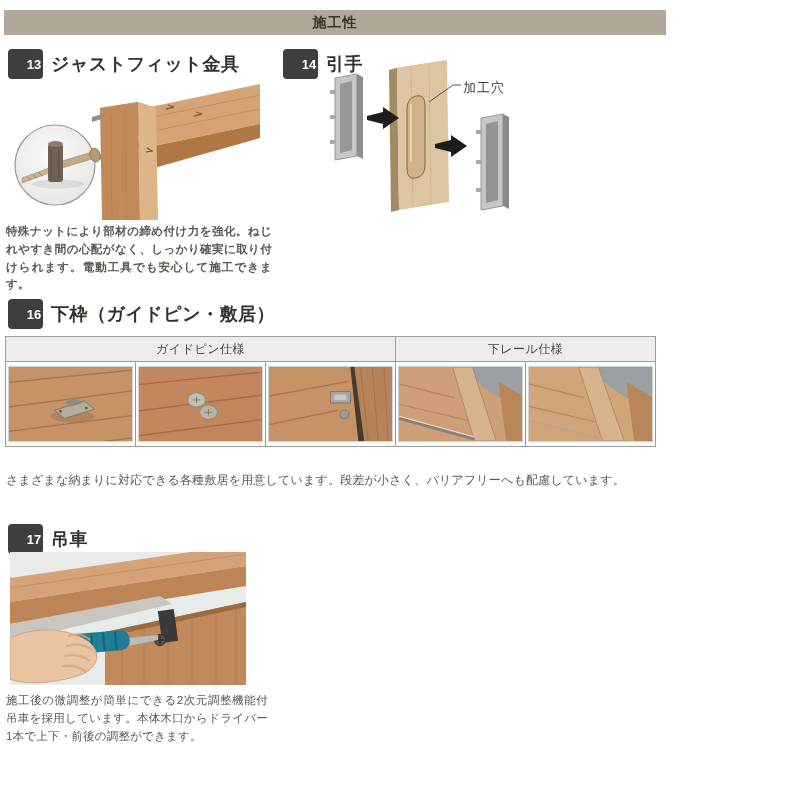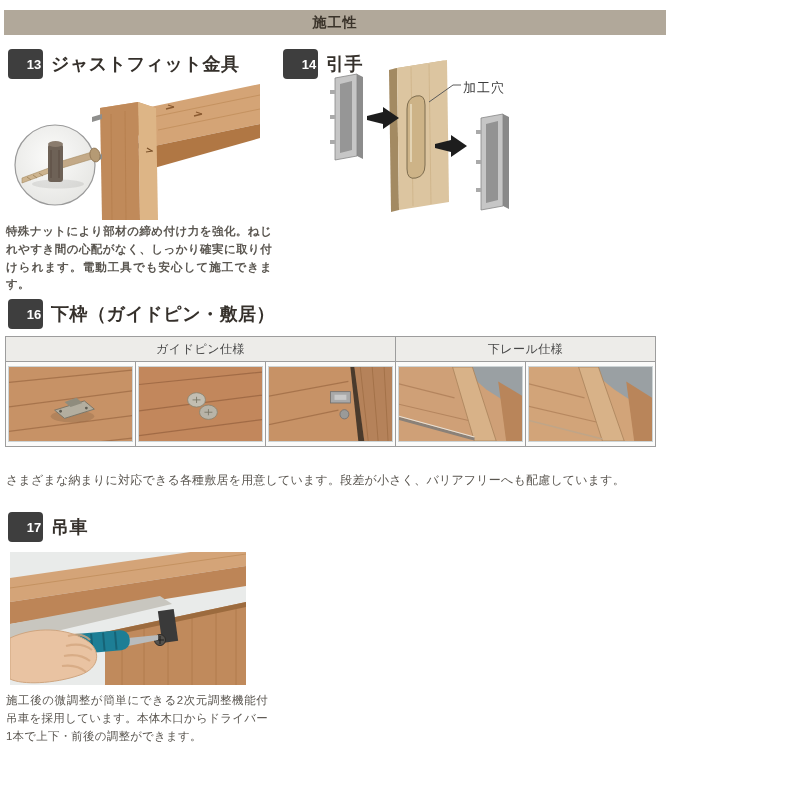--- a/index.html
+++ b/index.html
@@ -210,21 +210,21 @@
             <path d="M0,52 L74,70" stroke="#bfa588" stroke-width="1.4"></path>
           </svg>
         </div>
       </td>
     </tr>
   </tbody>
     </table>
 
   <div class="caption">さまざまな納まりに対応できる各種敷居を用意しています。段差が小さく、バリアフリーへも配慮しています。</div>
 
-  <div class="sec-title" style="left:8px;top:516px;">
+  <div class="sec-title" style="left:8px;top:528px;">
     <span class="badge">17</span>
     <span class="title-text">吊車</span>
   </div>
 
   <div class="art" style="left:10px;top:552px;width:236px;height:133px;">
     <svg width="236" height="133" viewBox="0 0 236 133">
       <rect width="236" height="133" fill="#e9ebea"></rect>
 
       <polygon points="0,26 236,-8 236,14 0,50" fill="#d4a478"></polygon>
       <path d="M0,36 L236,2" stroke="#bd8a57" stroke-width="1" opacity="0.7"></path>

